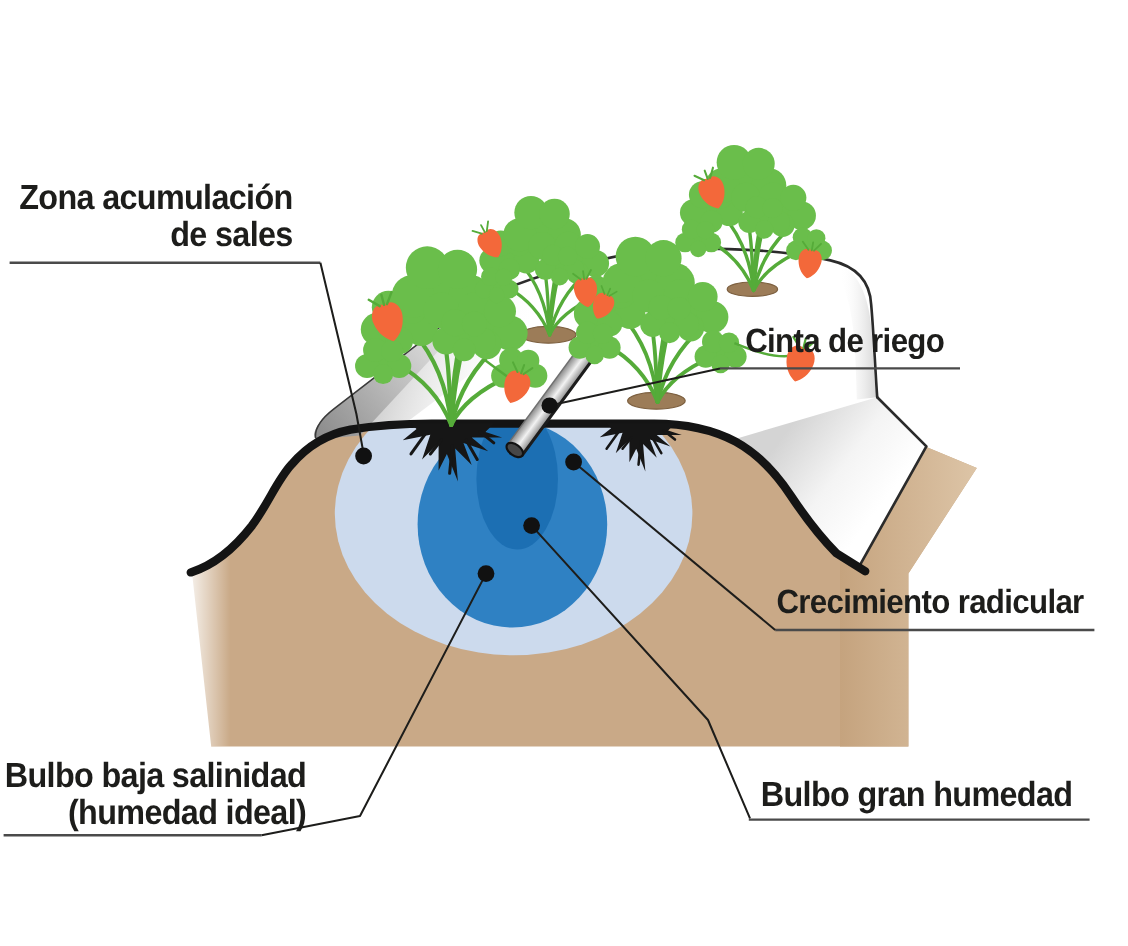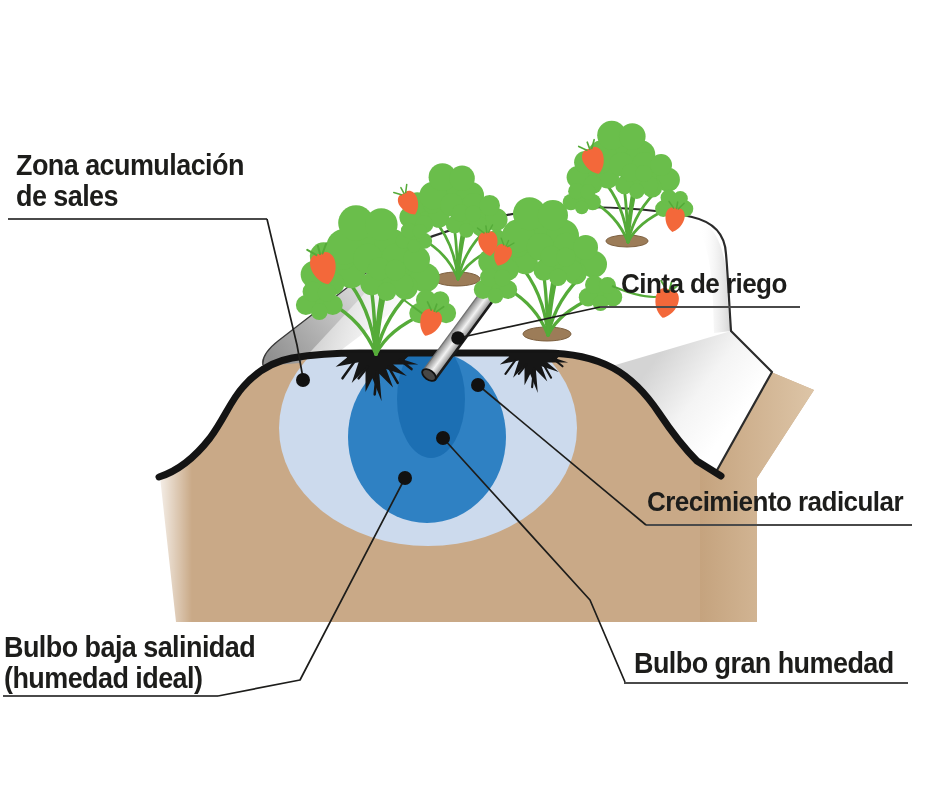--- a/index.html
+++ b/index.html
@@ -1,18 +1,19 @@
 <!DOCTYPE html>
 <html><head>
 <meta charset="utf-8">
 <style>
   html,body{margin:0;padding:0;background:#ffffff;}
   .stage{
     position:relative;width:940px;height:788px;background:#ffffff;overflow:hidden;
     font-family:"Liberation Sans", sans-serif;
+    text-align:right;
   }
   .stage svg{position:absolute;left:0;top:0;}
   .label{
     position:absolute;
     font-weight:bold;
     color:#1d1d1b;
     letter-spacing:-0.6px;
     transform:scaleX(.93);
     transform-origin:0 0;
     white-space:nowrap;

